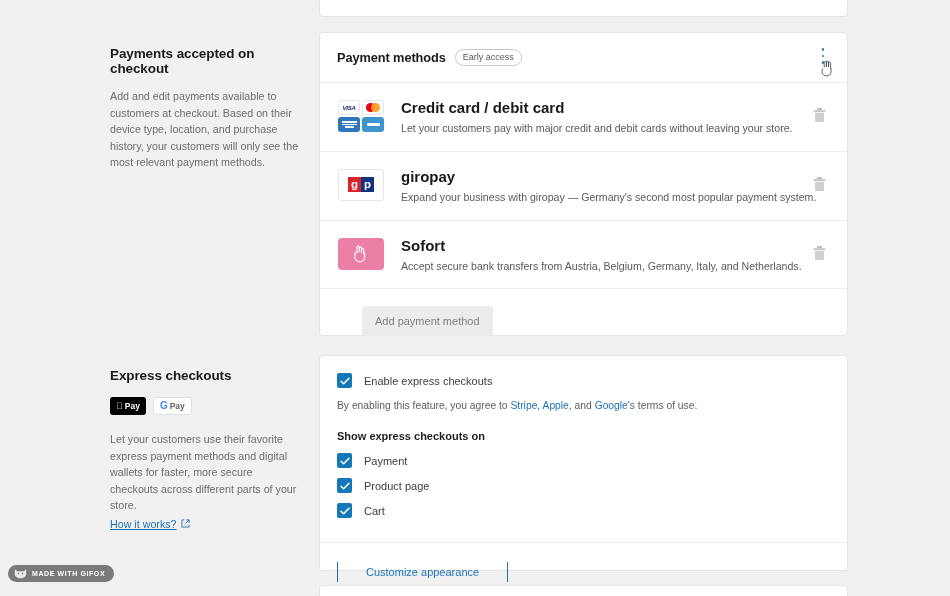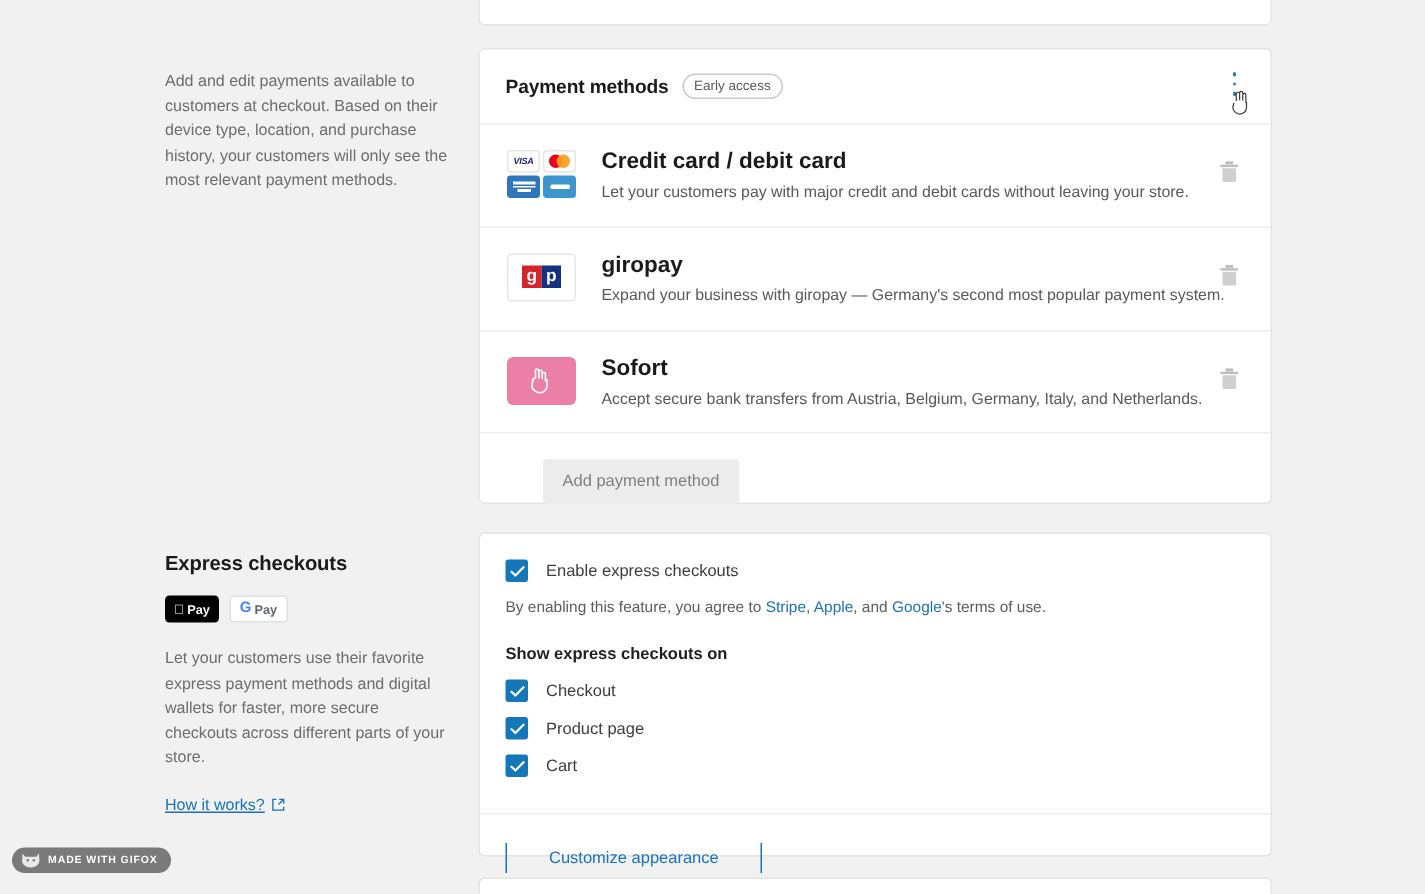--- a/index.html
+++ b/index.html
@@ -163,37 +163,38 @@
 </style>
 </head>
 <body>
 
 <div id="root">
 
   <div class="card-frag" id="frag-top"></div>
   <div class="card-frag" id="frag-bottom"></div>
 
   <div class="left-col" style="top:46px;">
+    <div class="left-title">Payments accepted on checkout</div>
     <div class="left-body">Add and edit payments available to customers at checkout. Based on their device type, location, and purchase history, your customers will only see the most relevant payment methods.</div>
   </div>
 
   <div class="left-col" style="top:368px;">
     <div class="left-title">Express checkouts</div>
     <div class="wallet-row">
       <span class="wallet-badge wallet-apple">
         <span style="font-size:9px;line-height:1;"></span>
           <span>Pay</span>
       </span>
       <span class="wallet-badge wallet-gpay">
         <span style="color:#4285f4;font-size:10px;line-height:1;">G</span>
           <span>Pay</span>
       </span>
     </div>
     <div class="left-body">Let your customers use their favorite express payment methods and digital wallets for faster, more secure checkouts across different parts of your store.</div>
-    <div style="margin-top:13px;">
+    <div style="">
       <span class="left-link">
         <span>How it works?</span>
         <svg width="9" height="9" viewBox="0 0 10 10">
           <path d="M3.6 1H1v8h8V6.4" fill="none" stroke="#1a73b8" stroke-width="1"></path>
           <path d="M5.7 1H9v3.3M9 1L5.2 4.8" fill="none" stroke="#1a73b8" stroke-width="1"></path>
         </svg>
       </span>
     </div>
   </div>
 
@@ -310,21 +311,21 @@
       </div>
 
       <div class="sub-head">Show express checkouts on</div>
 
       <div class="chk-line chk-item">
         <span class="chk">
           <svg width="10" height="8" viewBox="0 0 10 8">
               <path d="M1 4.2 3.6 6.7 9 1.2" fill="none" stroke="#fff" stroke-width="1.5" stroke-linecap="round" stroke-linejoin="round"></path>
             </svg>
         </span>
-        <span class="chk-label">Checkout</span>
+        <span class="chk-label">Payment</span>
       </div>
       <div class="chk-line chk-item">
         <span class="chk">
           <svg width="10" height="8" viewBox="0 0 10 8">
               <path d="M1 4.2 3.6 6.7 9 1.2" fill="none" stroke="#fff" stroke-width="1.5" stroke-linecap="round" stroke-linejoin="round"></path>
             </svg>
         </span>
         <span class="chk-label">Product page</span>
       </div>
       <div class="chk-line chk-item">

